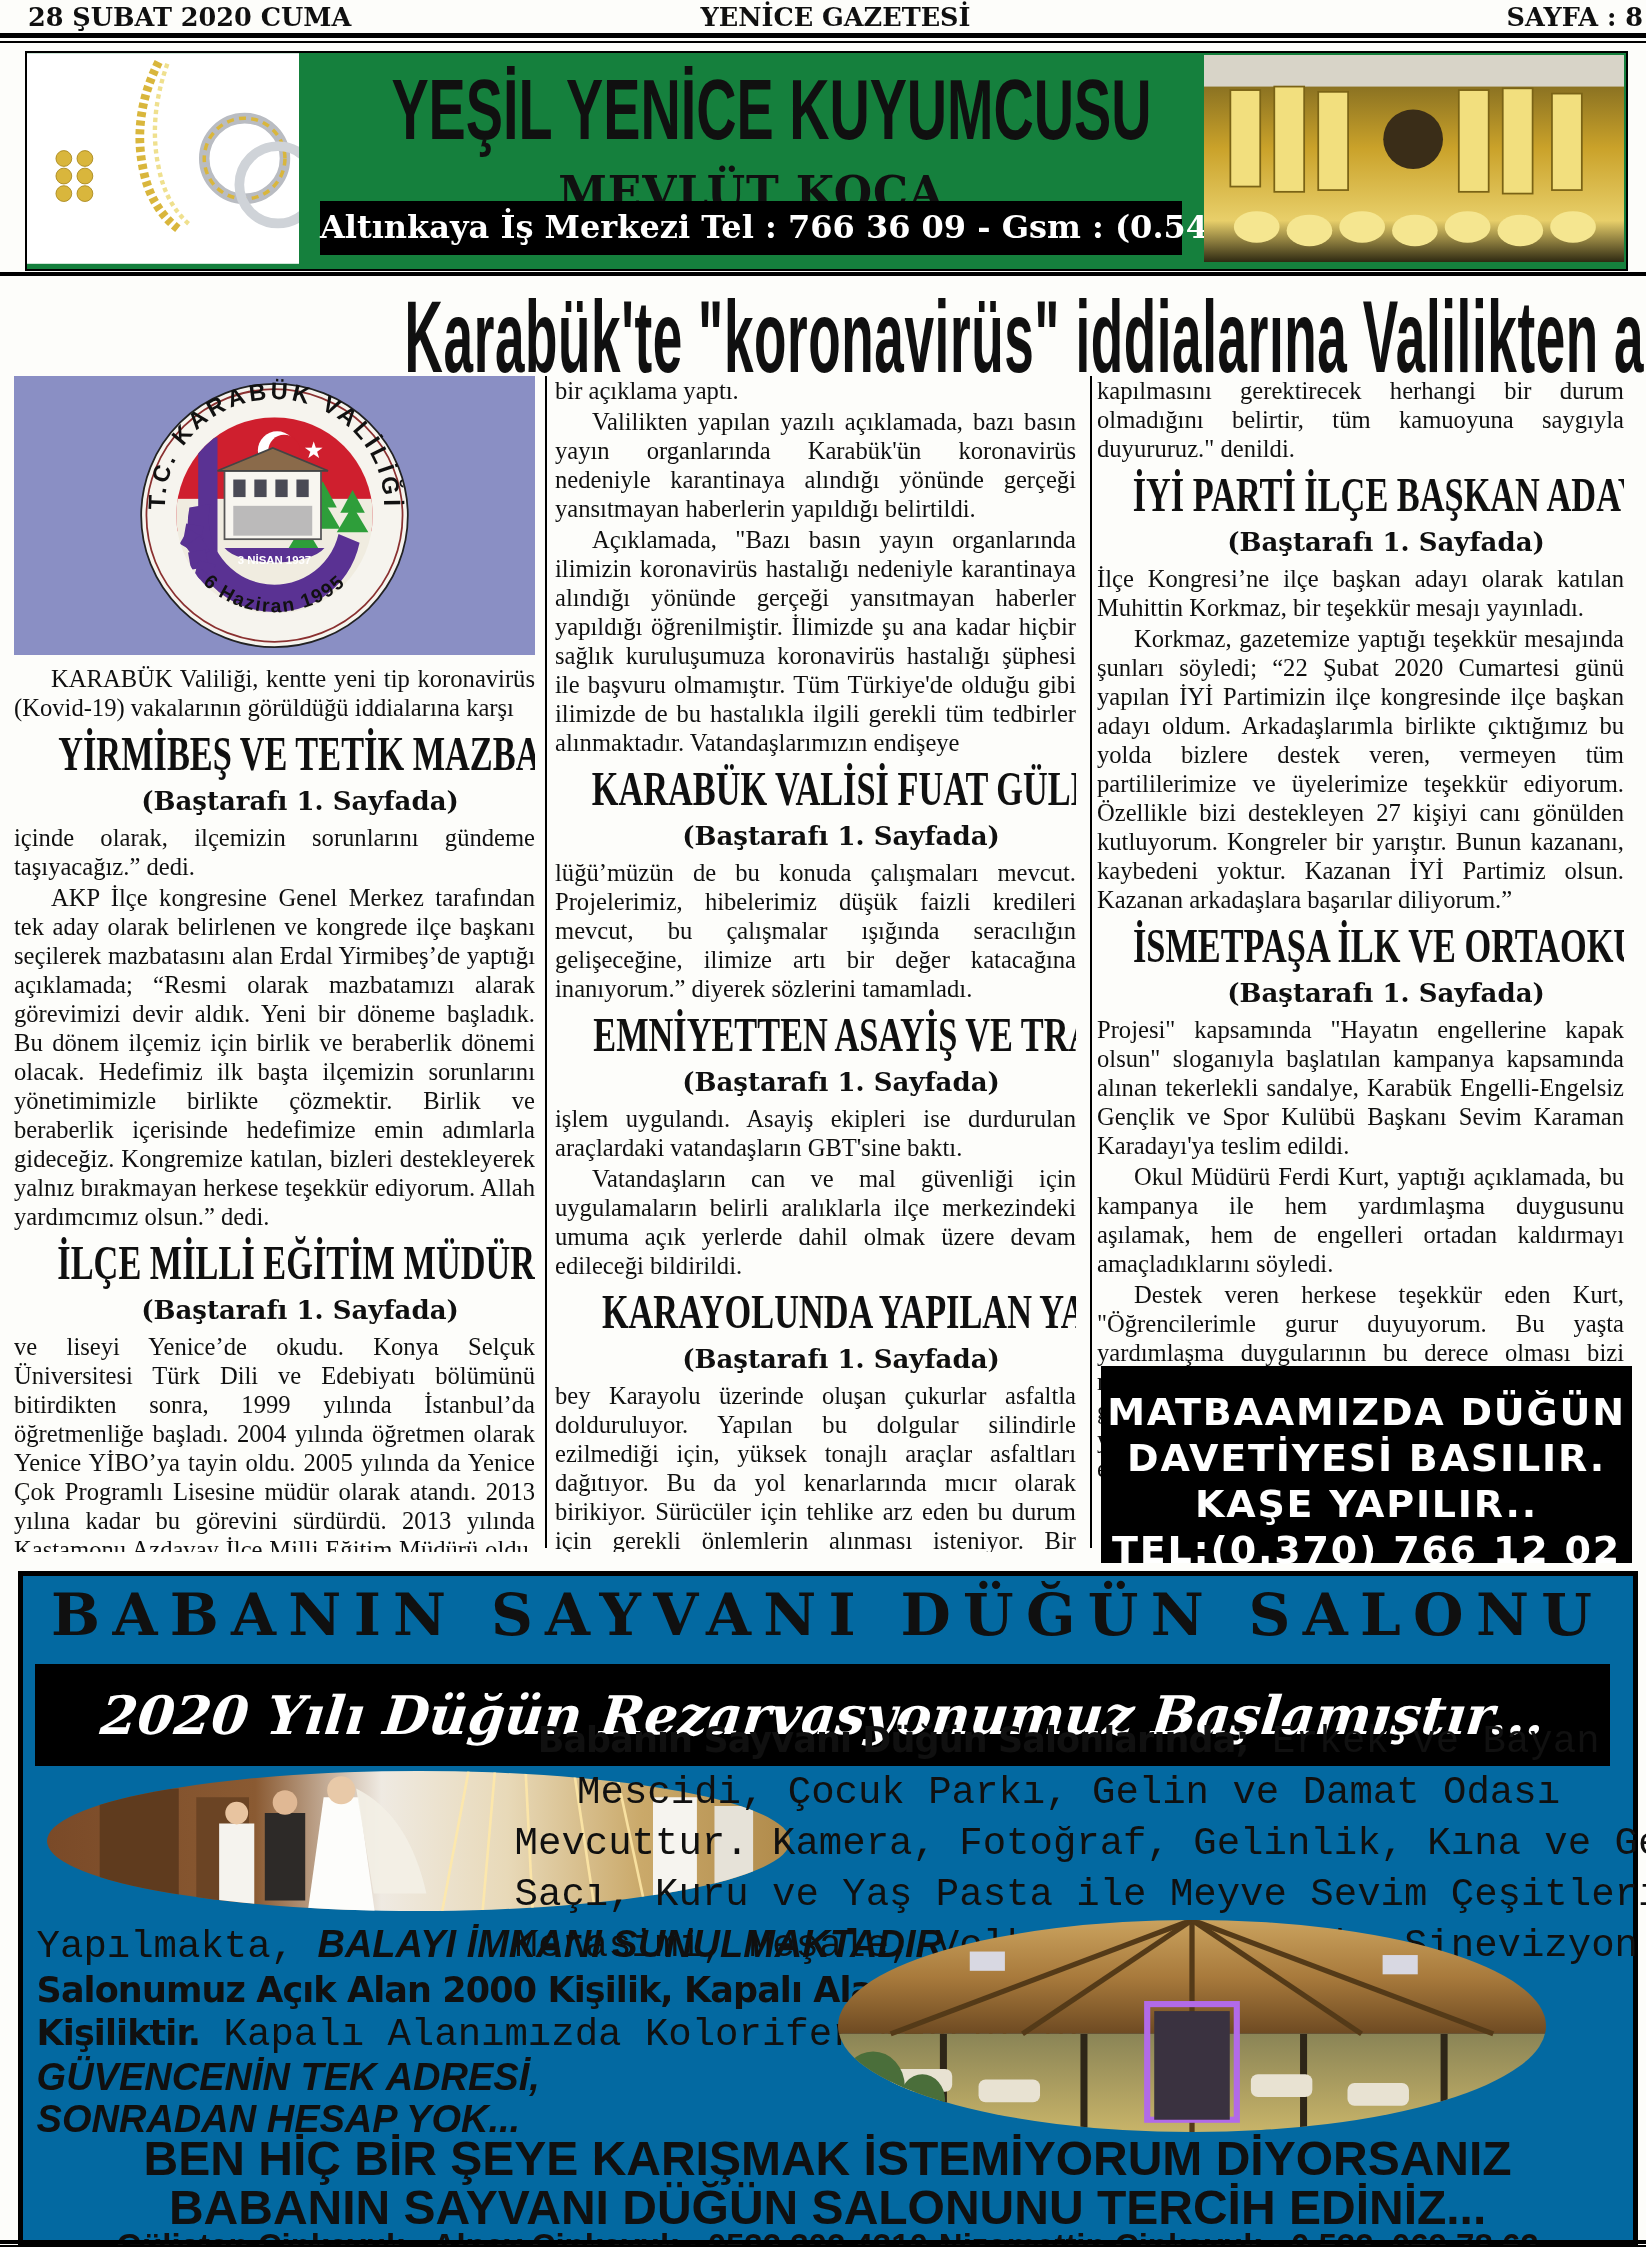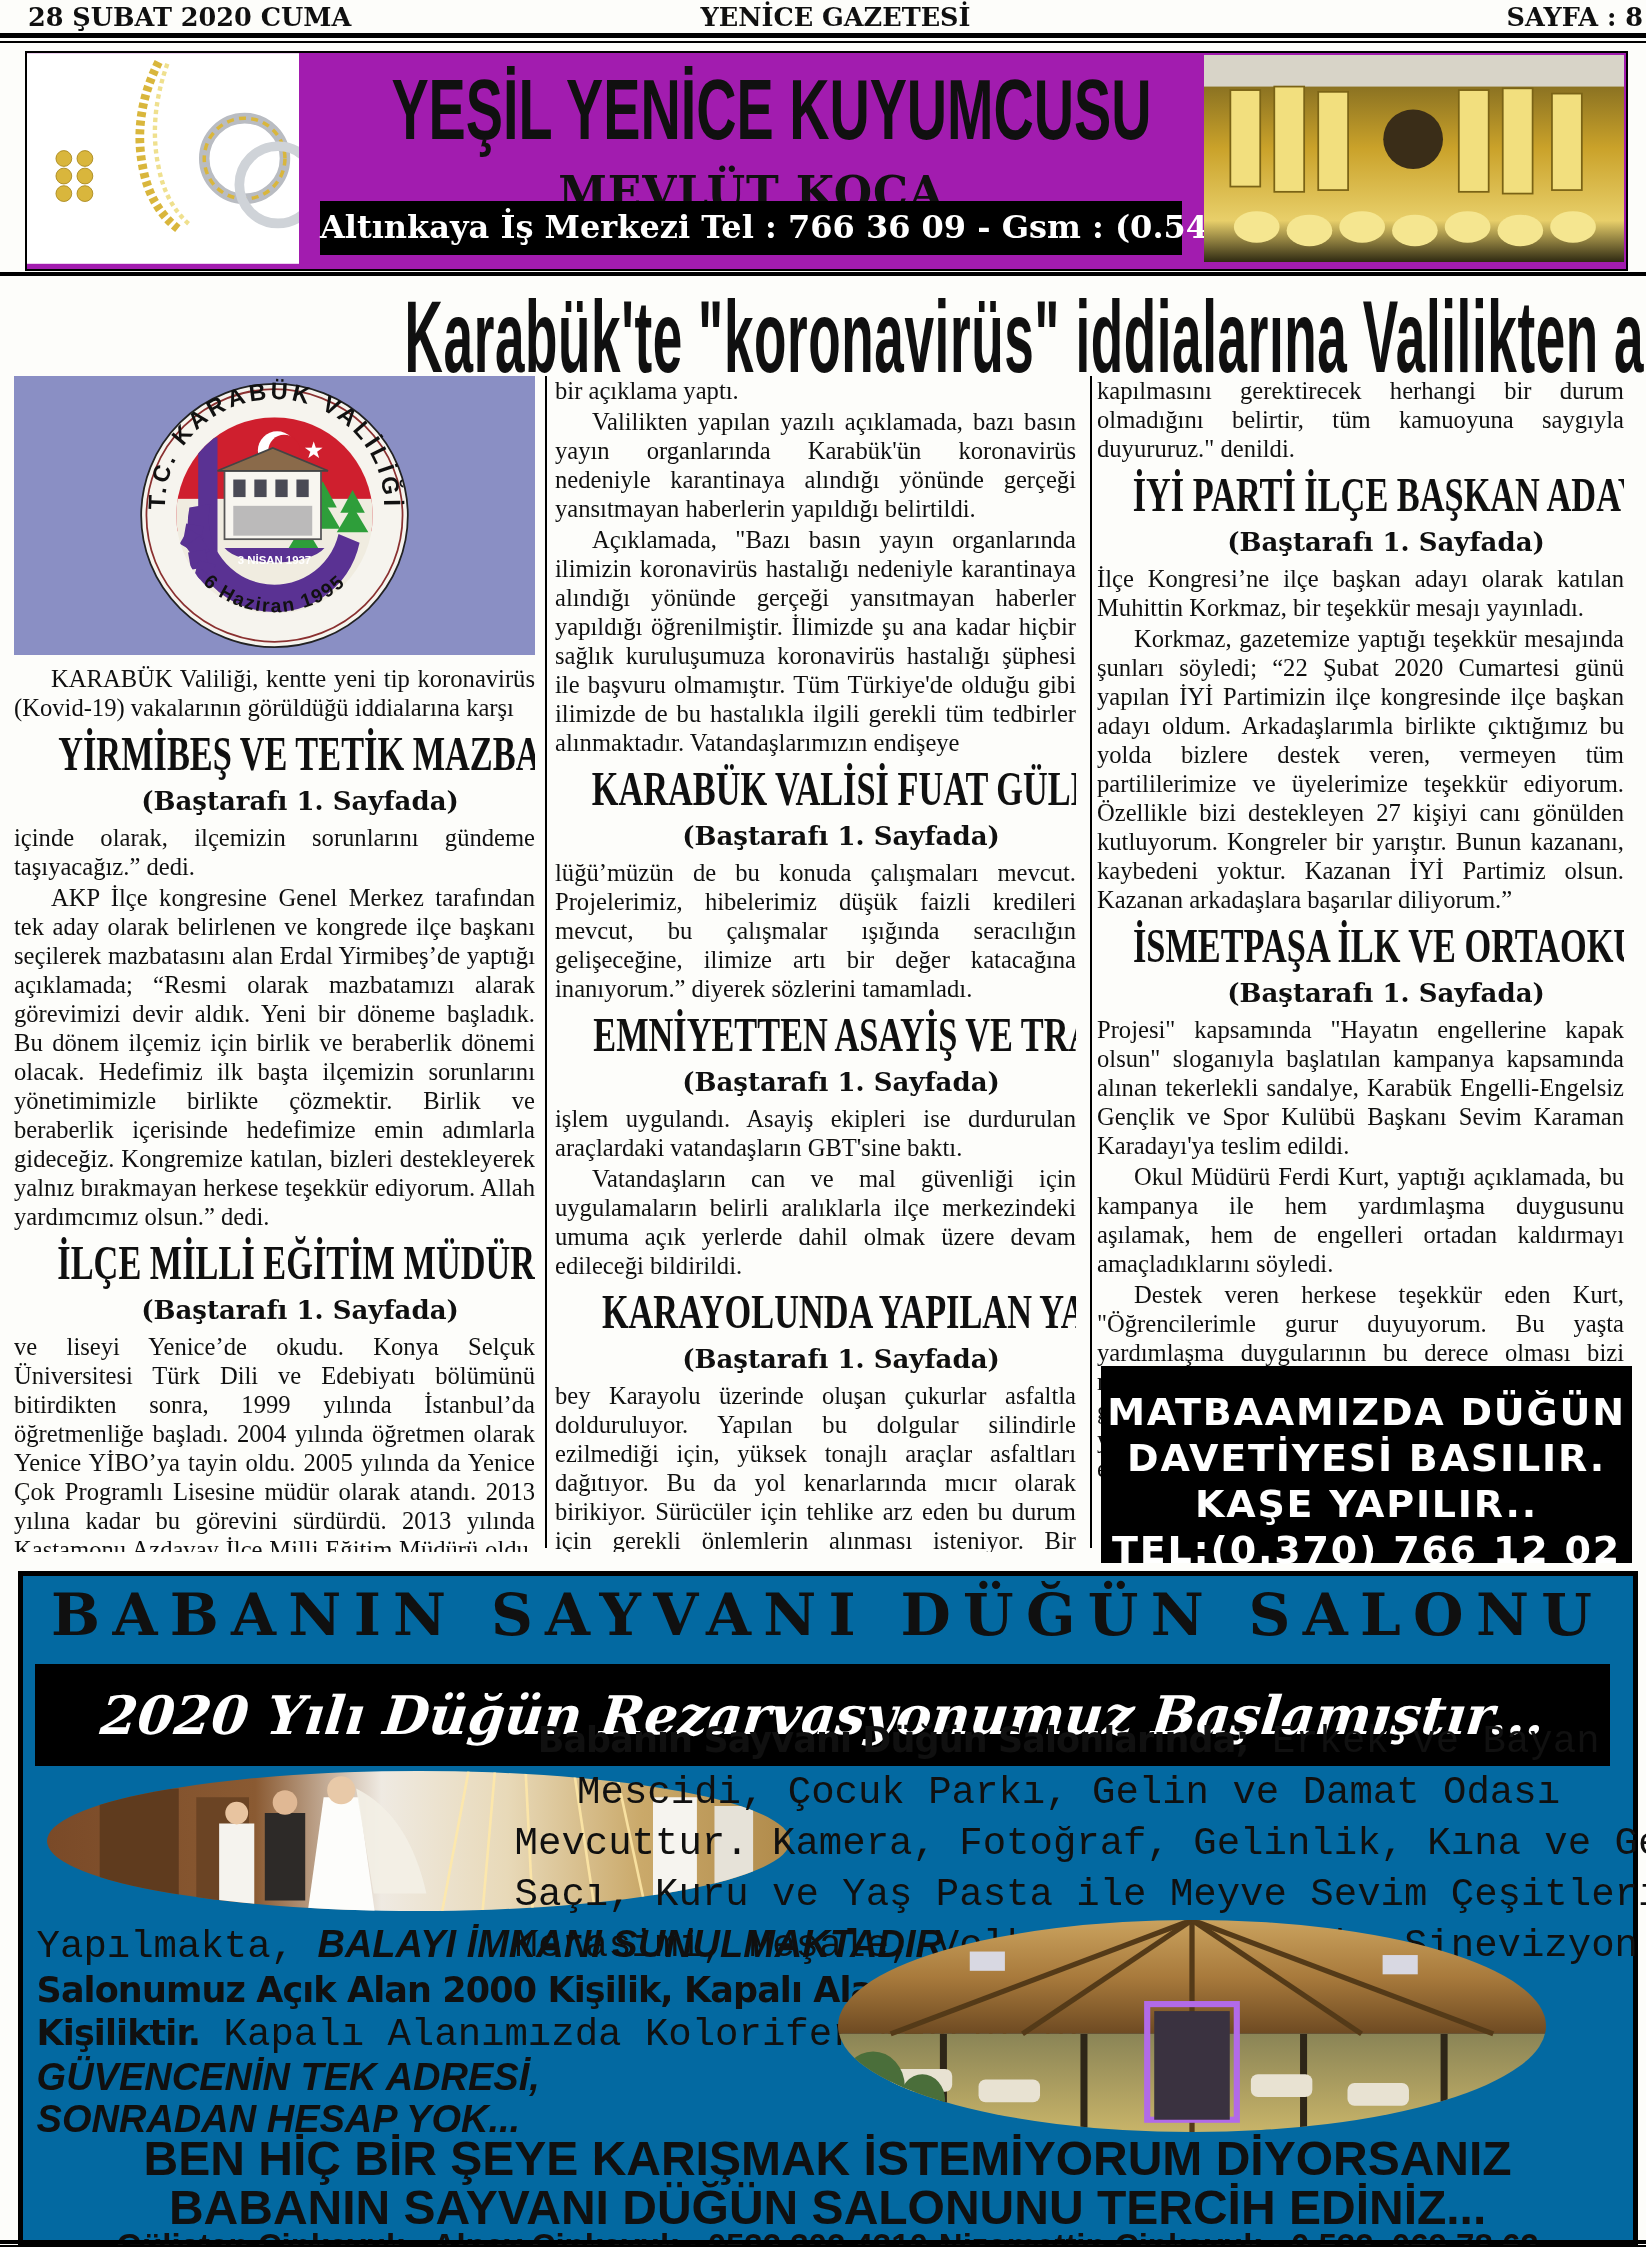--- a/index.html
+++ b/index.html
@@ -10,21 +10,21 @@
   .mast-item{position:absolute;top:1.8px;font-family:"DejaVu Serif",serif;font-weight:bold;
              font-size:25.5px;letter-spacing:0px;white-space:nowrap;}
   #mast-date{left:16px;}
   #mast-title{left:50%;transform:translateX(-50%);}
   #mast-page{right:16px;}
   .hrule{position:absolute;left:0;width:100%;}
   #rule-top1{top:33px;height:5.3px;background:#000;}
   #rule-top2{top:41px;height:1.8px;background:#000;}
   
   #jewelad{position:absolute;left:24.6px;top:51px;width:1599px;height:216px;border:2.6px solid #000;
-           background:#a21caf;}
+           background:#15803d;}
   #jewel-left-img{position:absolute;left:0;top:0;width:272px;height:211px;}
   #jewel-right-img{position:absolute;right:1.8px;top:1.8px;width:420px;height:207px;}
   #jewel-center{position:absolute;left:281px;top:0;width:887px;height:211px;text-align:center;}
   #jewel-title{margin-top:7px;height:88px;}
   #jewel-title span{display:inline-block;font-family:"Liberation Sans",sans-serif;font-weight:bold;
         font-size:68px;white-space:nowrap;transform:scale(0.82,1.25);transform-origin:center top;}
   #jewel-owner{font-family:"DejaVu Serif",serif;font-weight:bold;font-size:44px;margin-top:19.3px;
         letter-spacing:0.9px;}
   #jewel-bar{position:absolute;left:12.3px;bottom:8.8px;width:862px;background:#000;color:#fff;
         font-family:"DejaVu Serif",serif;font-weight:bold;font-size:32px;padding:7px 0 8.8px 0;

